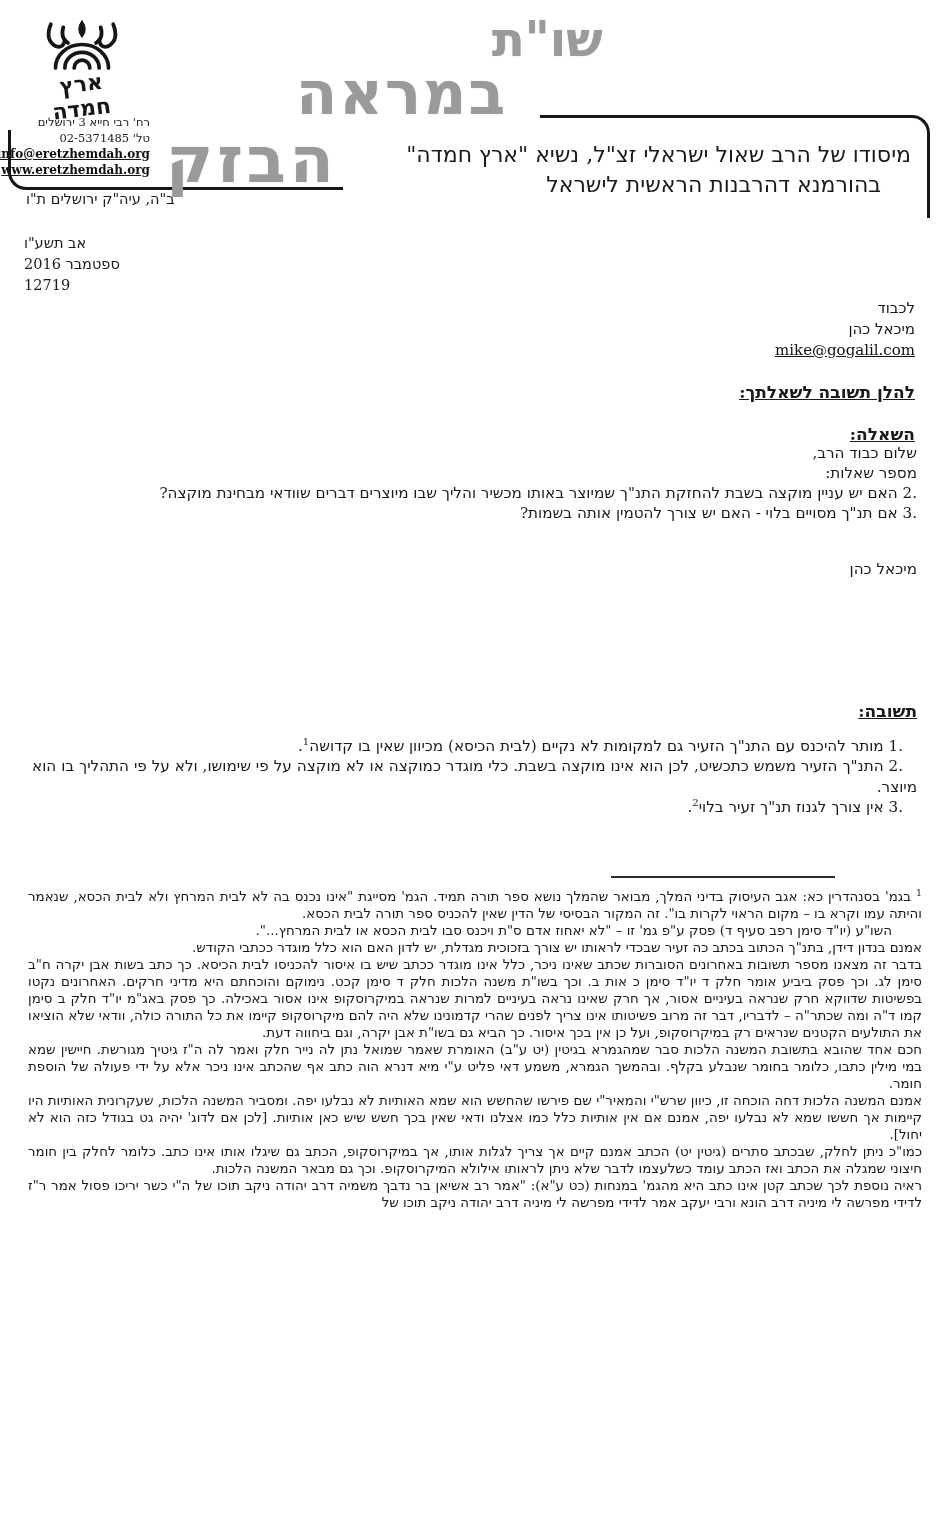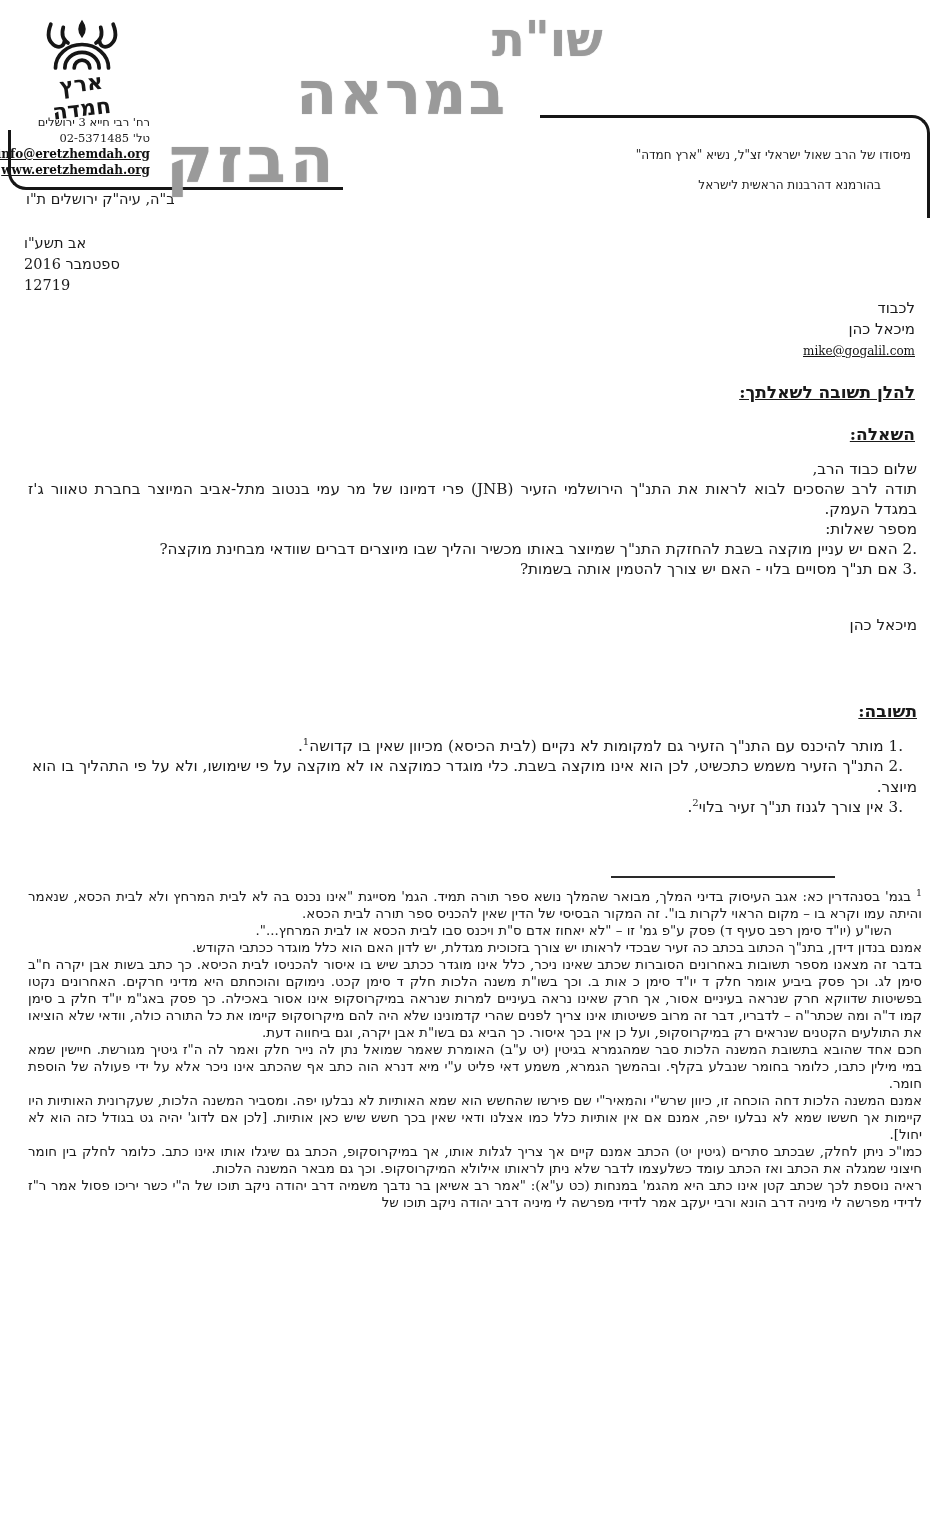--- a/index.html
+++ b/index.html
@@ -21,34 +21,34 @@
   .cityline{position:absolute;left:26px;top:191px;font-size:14.5px;white-space:nowrap;}
   .t-word{position:absolute;font-weight:bold;color:#9a9a9a;line-height:1.05;white-space:nowrap;
           text-shadow:0 0 1px #aaa;}
   .t-shut{left:492px;top:14px;font-size:48px;}
   .t-bemareh{left:296px;top:62px;font-size:60px;letter-spacing:2px;}
   .t-habazak{left:166px;top:126px;font-size:64px;letter-spacing:4px;}
   .corner-rule{position:absolute;left:540px;top:115px;width:387px;height:100px;
                border-top:3.5px solid #161616;border-right:3.5px solid #161616;
                border-top-right-radius:18px;}
   .subtitle{position:absolute;right:36px;top:140px;text-align:right;
-            font-size:12px;line-height:30px;}
+            font-size:22px;line-height:30px;}
   .subtitle .sub2{margin-right:30px;}
   
   .meta{position:absolute;left:24px;top:233px;font-size:14.5px;line-height:21px;text-align:left;}
   .addressee{position:absolute;right:32px;top:298px;text-align:right;font-size:15px;line-height:21px;}
-  .addressee .lnk{font-size:12px;}
+  .addressee .lnk{font-size:15px;}
   
   .heading{position:absolute;right:32px;font-size:17px;font-weight:bold;
            text-decoration:underline;white-space:nowrap;}
   .h-intro{top:382px;}
   .h-question{top:424px;}
   
   .question{position:absolute;right:30px;left:28px;top:443px;font-size:15.2px;
-            line-height:20px;text-align:justify;margin-top:16px;}
+            line-height:20px;text-align:justify;}
   .question p{margin:0;}
   .closing{margin-top:36px;}
   
   .answer{position:absolute;right:30px;left:32px;top:701px;font-size:15.2px;line-height:20.5px;}
   .h-answer{font-size:17px;font-weight:bold;text-decoration:underline;margin:0 0 14px 0;}
   .answer p.a-item{margin:0;text-align:justify;text-indent:14px;}
   sup{font-size:10px;line-height:0;}
   
   .fnsep{position:absolute;right:112px;top:876px;width:224px;height:0;
          border-top:2.5px solid #2a2a2a;}
@@ -107,21 +107,20 @@
     <div>לכבוד</div>
     <div>מיכאל כהן</div>
     <div><a href="#" class="lnk" dir="ltr">mike@gogalil.com</a></div>
   </div>
 
   <div class="heading h-intro">להלן תשובה לשאלתך:</div>
   <div class="heading h-question">השאלה:</div>
 
   <div class="question">
     <p>שלום כבוד הרב,</p>
-    <p>תודה לרב שהסכים לבוא לראות את התנ"ך הירושלמי הזעיר (JNB) פרי דמיונו של מר עמי בנטוב מתל-אביב המיוצר בחברת טאוור ג'ז במגדל העמק.</p>
     <p>מספר שאלות:</p>
     <p class="q-item"><span dir="ltr">2.</span> <span>האם יש עניין מוקצה בשבת להחזקת התנ"ך שמיוצר באותו מכשיר והליך שבו מיוצרים דברים שוודאי מבחינת מוקצה?</span></p>
     <p class="q-item"><span dir="ltr">3.</span> <span>אם תנ"ך מסויים בלוי - האם יש צורך להטמין אותה בשמות?</span></p>
     <div class="closing">
       <p>מיכאל כהן</p>
     </div>
   </div>
 
   <div class="answer">
     <div class="h-answer">תשובה:</div>

